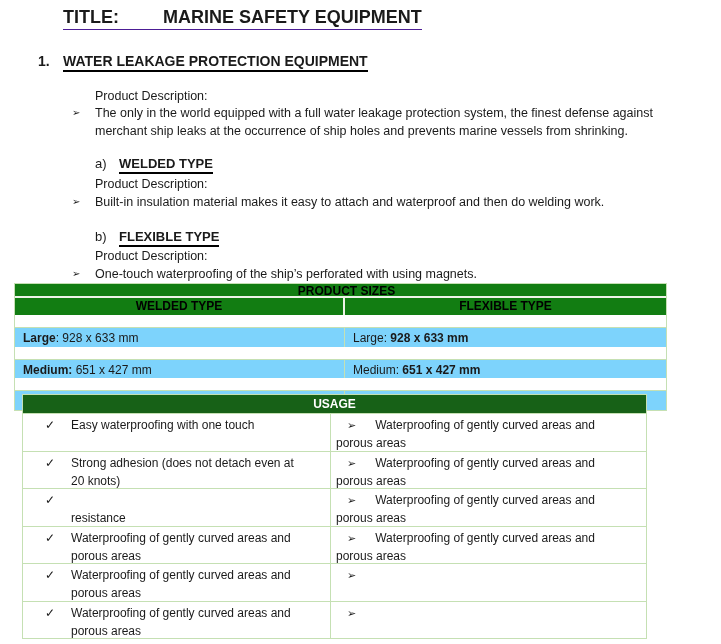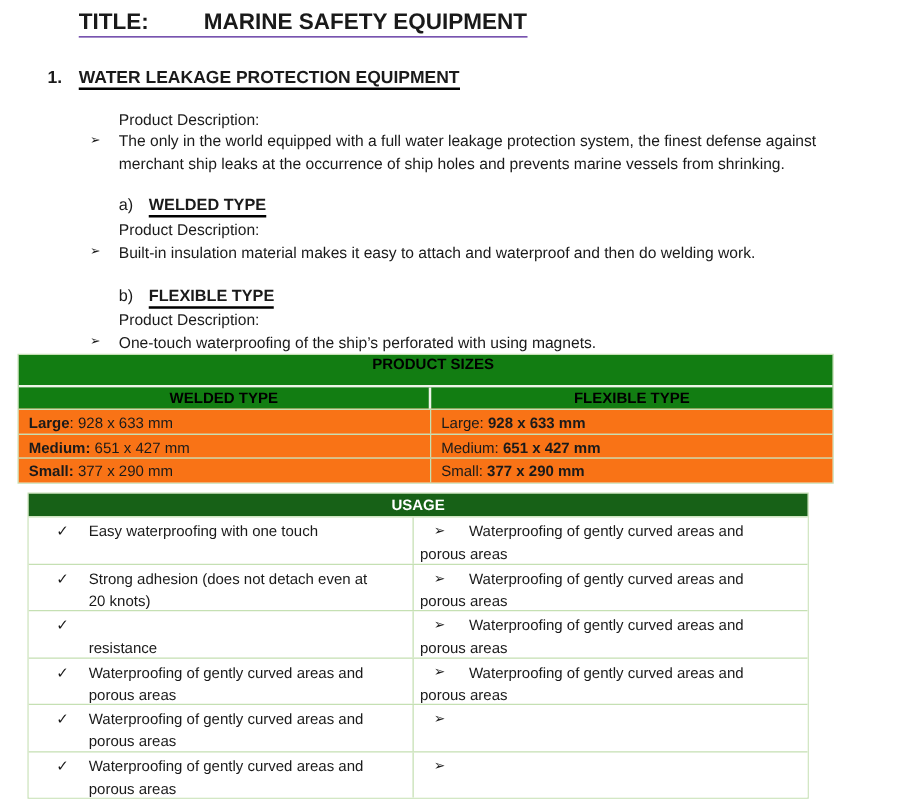--- a/index.html
+++ b/index.html
@@ -30,27 +30,27 @@
   .sub-head .marker{display:inline-block;width:24px;font-weight:normal;}
   .sub-head .sh-text{font-weight:bold;border-bottom:2px solid #000;padding-bottom:1px;}
 
   
   .body-text{font-size:12.5px;line-height:17px;}
   .bullet{display:flex;font-size:12.5px;line-height:18px;}
   .bullet .arrow{width:23px;flex:none;font-size:10px;line-height:18px;}
 
   
   .sizes-table{left:14px;top:283px;width:653px;border:1px solid var(--border-green);}
-  .st-title{background:var(--table1-green);height:26px;line-height:15px;text-align:center;
+  .st-title{background:var(--table1-green);height:14px;line-height:15px;text-align:center;
     font-size:12px;font-weight:bold;color:#000;border-bottom:2px solid #eef4e8;padding-left:12px;}
   .st-cols{display:flex;height:17px;background:var(--table1-green);}
   .st-col{line-height:17px;text-align:center;font-size:12px;font-weight:bold;color:#000;}
   .st-col.left{width:330px;border-right:2px solid #eef4e8;}
   .st-col.right{flex:1;}
-  .st-row{display:flex;height:19.7px;border-top:1px solid var(--border-green);background:#f97316;}
+  .st-row{display:flex;height:19.7px;border-top:1px solid var(--border-green);background:#7dd3fc;margin-top:12px;}
   .st-cell{font-size:12px;line-height:17px;padding:2px 0 0 8px;white-space:pre;}
   .st-cell.left{width:330px;border-right:1px solid var(--border-green);}
   .st-cell.right{flex:1;}
   .b{font-weight:bold;}
 
   
   .fn-table{left:22px;top:394px;width:625px;border:1px solid var(--border-green);}
   .ft-head{display:flex;height:18px;background:var(--table2-green);}
   .ft-col{line-height:18px;text-align:center;font-size:12px;font-weight:bold;color:#fff;}
   .ft-col.left{width:308px;border-right:1px solid #e8f0e0;}

